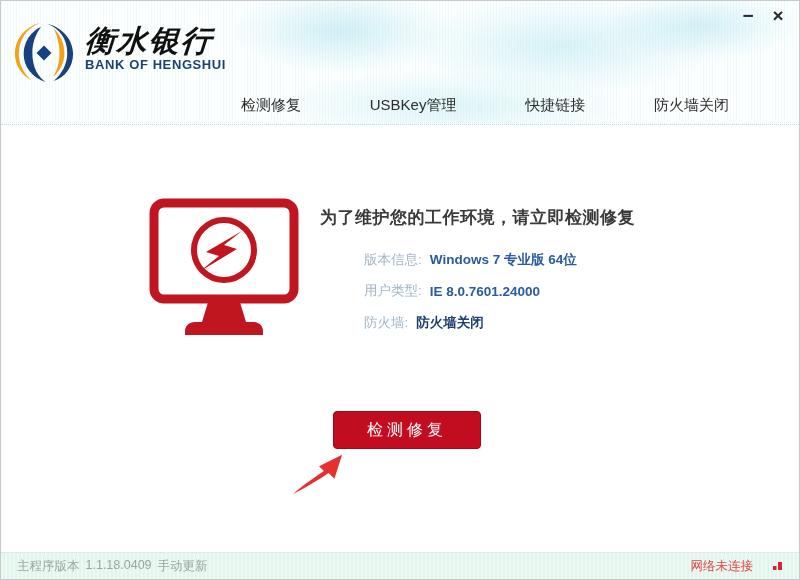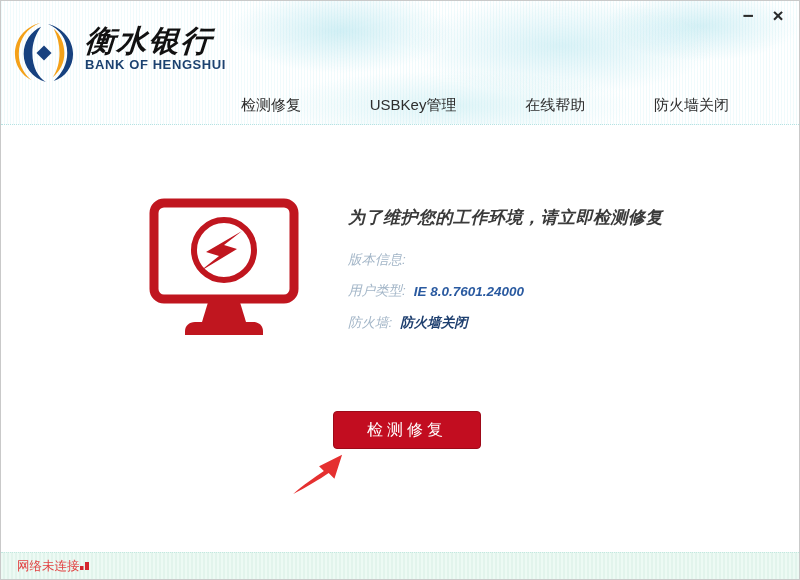--- a/index.html
+++ b/index.html
@@ -29,23 +29,23 @@
   .brand-en { font-size:13px; color:#1c4270; letter-spacing:0.6px; font-weight:bold; margin-top:0; }
   .win-controls { position:absolute; top:2px; right:10px; display:flex; gap:8px; }
   .win-btn {
     width:22px; height:24px; display:flex; align-items:center; justify-content:center;
     font-size:19px; color:#2b2b2b; cursor:pointer; font-weight:bold; line-height:1;
   }
   .nav { position:absolute; left:240px; width:488px; bottom:9px; display:flex; justify-content:space-between; }
   .nav-item { font-size:15px; color:#2e2e2e; cursor:pointer; white-space:nowrap; }
   
   .monitor { position:absolute; left:148px; top:197px; }
-  .content { position:absolute; left:347px; top:205px; width:430px;font-style:italic; }
+  .content { position:absolute; left:319px; top:205px; width:430px; }
   .main-title { font-size:17px; font-weight:bold; color:#3a3a3a; letter-spacing:0.5px; }
-  .info-list { margin-top:15px; }
+  .info-list { margin-top:15px;margin-left:44px; }
   .info-row { height:31.5px; display:flex; align-items:center; font-size:13.5px; }
   .info-label { color:#a2b5c7; margin-right:8px; }
   .info-value { color:#2a5aa0; font-weight:600; }
   .info-row.warn .info-value { color:#1e3f6f; font-weight:700; }
   .repair-btn {
     position:absolute; left:332px; top:410px; width:148px; height:38px;
     background:#c20d20; border:1px solid #9d0a19; border-radius:4px;
     color:#fff; font-size:16px; letter-spacing:4px; text-align:center; line-height:36px;
     cursor:pointer; font-family:"Liberation Sans", sans-serif;
   }
@@ -53,21 +53,21 @@
   
   .footer {
     position:absolute; left:0; right:0; bottom:0; height:27px;
     border-top:1px dotted #c2e8e0;
     background:repeating-linear-gradient(90deg, #edfaf4 0 2px, #e2f4ec 2px 4px);
     display:flex; align-items:center; justify-content:space-between;
     padding:0 16px; font-size:12.5px;
   }
   .footer-left { color:#9aa79f; display:flex; gap:6px; }
   .footer-update { cursor:pointer; }
-  .footer-right { color:#e24343; display:flex; align-items:center; gap:0; }
+  .footer-right { color:#e24343; display:flex; align-items:center; gap:20px; }
 </style>
 </head>
 <body>
 
 <div class="window">
 
   <div class="header">
     <div class="logo-wrap">
       <span>
         <svg viewBox="0 0 64 64" width="66" height="62" aria-hidden="true">
@@ -85,40 +85,41 @@
     </div>
 
     <div class="win-controls">
       <div class="win-btn">−</div>
       <div class="win-btn">×</div>
     </div>
 
     <div class="nav">
       <div class="nav-item">检测修复</div>
       <div class="nav-item">USBKey管理</div>
-      <div class="nav-item">在线帮助</div>
+      <div class="nav-item">快捷链接</div>
       <div class="nav-item">防火墙关闭</div>
     </div>
   </div>
 
   <div class="monitor">
     <svg viewBox="0 0 150 140" width="150" height="140" aria-hidden="true">
       <rect x="5" y="5" width="140" height="96" rx="10" fill="none" stroke="#c0161f" stroke-width="9"></rect>
       <circle cx="75" cy="52" r="30" fill="none" stroke="#c0161f" stroke-width="6"></circle>
       <path d="M93 33 L57 54 L70 58 L50 74 L88 51 L75 47 Z" fill="#c0161f"></path>
       <path d="M60 101 L90 101 L97 124 L53 124 Z" fill="#c0161f"></path>
       <path d="M46 124 L104 124 C110 124 114 128 114 133 L114 137 L36 137 L36 133 C36 128 40 124 46 124 Z" fill="#c0161f"></path>
     </svg>
   </div>
 
   <div class="content">
     <div class="main-title">为了维护您的工作环境，请立即检测修复</div>
     <div class="info-list">
       <div class="info-row">
         <span class="info-label">版本信息:</span>
+        <span class="info-value">Windows 7 专业版 64位</span>
       </div>
       <div class="info-row">
         <span class="info-label">用户类型:</span>
         <span class="info-value">IE 8.0.7601.24000</span>
       </div>
       <div class="info-row warn">
         <span class="info-label">防火墙:</span>
         <span class="info-value">防火墙关闭</span>
       </div>
     </div>
@@ -126,20 +127,25 @@
 
   <div class="repair-btn">检测修复</div>
 
   <div class="pointer-arrow">
     <svg viewBox="0 0 60 48" width="58" height="46" aria-hidden="true">
       <path d="M1 46 C 12 36, 23 29, 33 22 L28 17 L52 5 L44 30 L38 24 C 28 31, 14 39, 1 46 Z" fill="#e53030"></path>
     </svg>
   </div>
 
   <div class="footer">
+    <div class="footer-left">
+      <span>主程序版本</span>
+      <span>1.1.18.0409</span>
+      <span class="footer-update">手动更新</span>
+    </div>
     <div class="footer-right">
       <span>网络未连接</span>
       <span>
         <svg viewBox="0 0 10 10" width="10" height="10" aria-hidden="true">
           <rect x="0" y="6" width="3.5" height="4" fill="#d4262e"></rect>
           <rect x="5" y="2" width="4" height="8" fill="#d4262e"></rect>
         </svg>
       </span>
     </div>
   </div>

